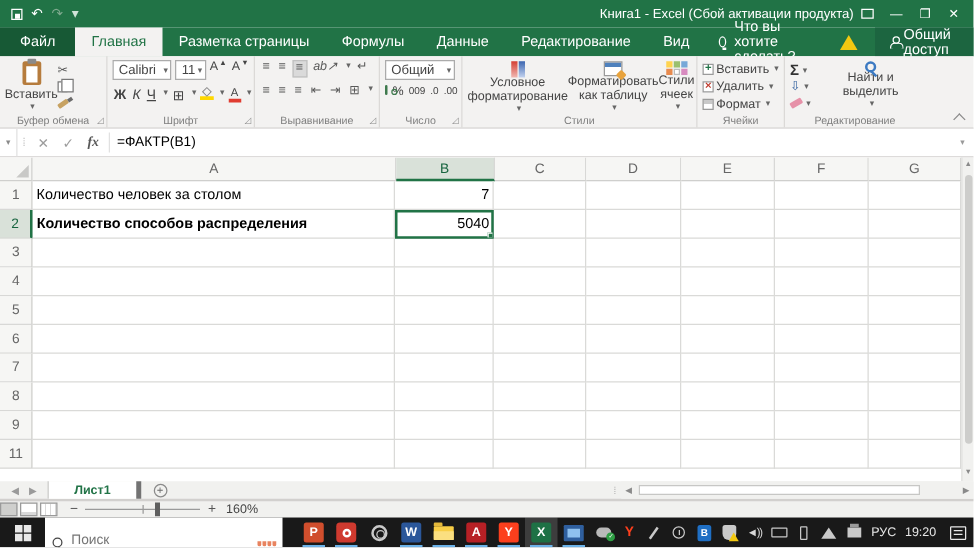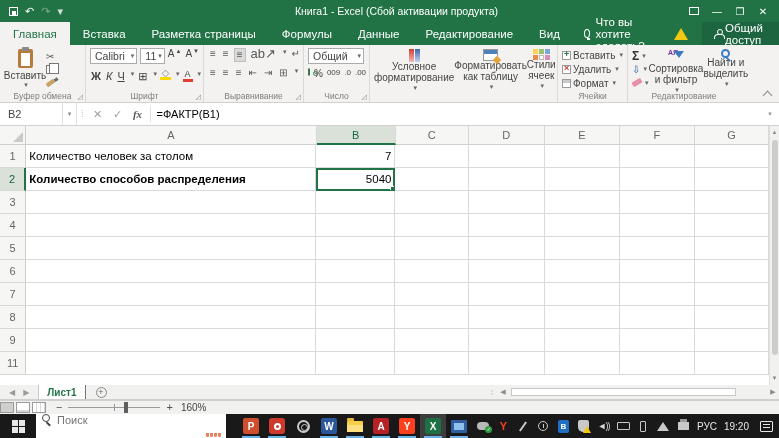--- a/index.html
+++ b/index.html
@@ -8,21 +8,21 @@
   .screen { position:relative; width:779px; height:438px; overflow:hidden; background:#fff; }
 
   
   .titlebar { position:absolute; top:0; left:0; width:779px; height:22px; background:#217346; display:flex; align-items:center; color:#fff; }
   .qat { display:flex; align-items:center; gap:7px; padding-left:9px; width:110px; }
   .qat span { font-size:11px; line-height:1; cursor:pointer; }
   .floppy { width:9px; height:9px; border:1px solid #fff; position:relative; display:inline-block; }
   .floppy::after { content:""; position:absolute; left:2px; bottom:0; width:4px; height:4px; background:#fff; }
   .undo { color:#fff; } .redo { color:#7fa98e; }
   .qat-dd { color:#cfe3d8; font-size:8px; }
-  .tb-title { flex:1; text-align:center; font-size:10.5px; color:#fff; white-space:nowrap; }
+  .tb-title { flex:1; text-align:right; font-size:10.5px; color:#fff; white-space:nowrap; }
   .winbtns { display:flex; align-items:center; gap:1px; padding-right:5px; }
   .winbtn { width:22px; height:18px; display:flex; align-items:center; justify-content:center; font-size:10px; color:#fff; cursor:pointer; }
   .rdo-box { width:10px; height:8px; border:1px solid #fff; display:inline-block; }
 
   
   .tabrow { position:absolute; top:22px; left:0; width:779px; height:23px; background:#217346; display:flex; align-items:stretch; color:#fff; font-size:11.5px; }
   .tab { display:flex; align-items:center; padding:0 13px; cursor:pointer; white-space:nowrap; }
   .tab-file { background:#175935; padding:0 16px; }
   .tab.active { background:#f3f2f1; color:#217346; }
   .tellme { display:flex; align-items:center; gap:6px; padding:0 11px; cursor:pointer; }
@@ -144,21 +144,21 @@
 
   
   .vscroll { position:absolute; top:126px; left:769px; width:10px; height:259px; background:#f1f1ef; border-left:1px solid #e0e0de; }
   .vs-btn { height:13px; text-align:center; font-size:6px; color:#8a8a8a; line-height:13px; cursor:pointer; }
   .vs-thumb { position:absolute; top:14px; left:1.5px; width:6px; height:215px; background:#cdcdcb; border-radius:3px; cursor:grab; }
   .vs-down { position:absolute; bottom:0; width:100%; }
 
   
   .sheetbar { position:absolute; top:385px; left:0; width:779px; height:15px; background:#f1f1ef; border-bottom:1px solid #d2d0ce; display:flex; align-items:stretch; font-size:10px; }
   .nav-arrows { display:flex; align-items:center; gap:8px; padding:0 9px; color:#9a9a9a; font-size:8px; }
-  .sheettab { background:#fff; border-left:1px solid #c7c7c5; border-right:1px solid #737373; padding:0 8px; display:flex; align-items:center; color:#217346; font-weight:bold; cursor:pointer; }
+  .sheettab { background:#fff; border-left:1px solid #c7c7c5; border-right:4px solid #737373; padding:0 20px; display:flex; align-items:center; color:#217346; font-weight:bold; cursor:pointer; }
   .addsheet { display:flex; align-items:center; padding:0 10px; }
   .plus-circ { width:11px; height:11px; border:1px solid #8a8a8a; border-radius:50%; color:#6a6a6a; font-size:9px; line-height:9px; text-align:center; cursor:pointer; }
   .hsplit { display:flex; align-items:center; color:#b0b0b0; font-size:8px; padding:0 4px; margin-left:auto; cursor:col-resize; }
   .hscroll { width:282px; display:flex; align-items:center; background:#f1f1ef; }
   .hs-btn { width:12px; text-align:center; color:#8a8a8a; font-size:7px; cursor:pointer; }
   .hs-track { flex:1; height:11px; background:#f1f1ef; position:relative; }
   .hs-thumb { position:absolute; top:1.5px; left:2px; width:225px; height:8px; background:#fff; border:1px solid #c7c7c5; cursor:grab; }
 
   
   .statusbar { position:absolute; top:400px; left:0; width:779px; height:14px; background:#f1f1ef; border-top:1px solid #d2d0ce; display:flex; align-items:center; font-size:10px; color:#444; }
@@ -173,21 +173,21 @@
   .ztrack { width:92px; height:1px; background:#9a9a9a; position:relative; cursor:pointer; }
   .ztick { position:absolute; left:50%; top:-3px; width:1px; height:7px; background:#9a9a9a; }
   .zhandle { position:absolute; left:60%; top:-5px; width:4px; height:11px; background:#5f5f5f; cursor:grab; }
   .zoomval { width:30px; text-align:right; padding-right:7px; }
 
   
   .taskbar { position:absolute; top:414px; left:0; width:779px; height:24px; background:#191919; display:flex; align-items:stretch; }
   .startbtn { width:36px; display:flex; align-items:center; justify-content:center; cursor:pointer; }
   .winlogo { display:grid; grid-template-columns:6px 6px; grid-auto-rows:6px; gap:1px; }
   .winlogo i { background:#e8e8e8; }
-  .searchbox { width:190px; background:#fff; display:flex; align-items:flex-start; gap:7px; padding:0 6px; position:relative; }
+  .searchbox { width:190px; background:#fff; display:flex; align-items:flex-end; gap:7px; padding:0 6px; position:relative; }
   .s-mag { width:8px; height:8px; border:1.5px solid #444; border-radius:50%; position:relative; flex:none; }
   .s-mag::after { content:""; position:absolute; bottom:-3px; right:-2px; width:5px; height:1.5px; background:#444; transform:rotate(45deg); }
   .searchbox input { border:none; outline:none; font-size:11px; color:#333; width:110px; font-family:"Liberation Sans",sans-serif; background:transparent; }
   .octopus { position:absolute; right:4px; top:3px; width:18px; height:14px; }
   .octo-head { width:12px; height:10px; background:radial-gradient(circle at 35% 35%, #f5a38c, #e0633f); border-radius:50% 50% 40% 40%; margin-left:3px; }
   .octo-legs { display:flex; gap:1px; margin-left:2px; margin-top:-2px; }
   .octo-legs i { width:3px; height:4px; background:#e8835f; border-radius:0 0 2px 2px; }
   .apps { display:flex; align-items:stretch; margin-left:12px; }
   .tb-slot { width:26px; display:flex; align-items:center; justify-content:center; position:relative; cursor:pointer; }
   .tb-slot.active { background:rgba(255,255,255,.16); }
@@ -241,23 +241,23 @@
       <span class="winbtn">
           <span class="rdo-box"></span>
         </span>
       <span class="winbtn">—</span>
       <span class="winbtn">❐</span>
       <span class="winbtn">✕</span>
     </div>
   </div>
 
   <div class="tabrow">
+    <div class="tab tab-file">Файл</div>
     <div id="tabs-host" style="display:flex;align-items:stretch;">
         <div class="tab active">Главная</div>
-        <div class="tab">Вставка</div>
         <div class="tab">Разметка страницы</div>
         <div class="tab">Формулы</div>
         <div class="tab">Данные</div>
         <div class="tab">Редактирование</div>
         <div class="tab">Вид</div>
       </div>
     <div class="tellme">
       <span class="bulb"></span>
       <span>Что вы хотите сделать?</span>
     </div>
@@ -323,21 +323,21 @@
       </div>
       <div class="glabel">Шрифт</div>
       <span class="launcher">◿</span>
     </div>
 
     <div class="rgroup g-align">
       <div class="rrow" style="height:16px;">
         <span class="al">≡</span>
         <span class="al">≡</span>
         <span class="al sel">≡</span>
-        <span class="al" style="font-size:13px;">ab↗</span>
+        <span class="al" style="font-size:10px;font-style:italic;">ab↗</span>
           <span class="dd">▾</span>
         <span class="al">↵</span>
       </div>
       <div class="rrow" style="margin-top:3px;">
         <span class="al">≡</span>
         <span class="al">≡</span>
         <span class="al">≡</span>
         <span class="al">⇤</span>
         <span class="al">⇥</span>
         <span class="al">⊞</span>
@@ -388,20 +388,21 @@
               <i></i>
               <i></i>
               <i></i>
               <i></i>
               <i></i>
             </span>
           </span>
         <span>Стили ячеек</span>
           <span class="dd">▾</span>
       </div>
+      <div class="glabel">Стили</div>
     </div>
 
     <div class="rgroup g-cells">
       <div class="cellrow">
           <span class="ins-ic"></span>
           <span>Вставить</span>
           <span class="dd">▾</span>
         </div>
       <div class="cellrow">
           <span class="del-ic"></span>
@@ -426,43 +427,32 @@
             <span class="filldn">⇩</span>
             <span class="dd">▾</span>
           </span>
         <span class="smbtn">
             <span class="eraser"></span>
             <span class="dd">▾</span>
           </span>
       </div>
       <div class="bigbtn">
         <span class="ic">
-            <span class="sort-ic">
-              <span class="az">АЯ</span>
-              <span class="fun"></span>
-            </span>
-          </span>
-        <span>Сортировка и фильтр</span>
-          <span class="dd">▾</span>
-      </div>
-      <div class="bigbtn">
-        <span class="ic">
             <span class="mag"></span>
           </span>
         <span>Найти и выделить</span>
           <span class="dd">▾</span>
       </div>
       <div class="glabel">Редактирование</div>
     </div>
 
     <span class="ribbon-collapse"></span>
   </div>
 
   <div class="fbar">
-    <div class="namebox">B2</div>
     <div class="nb-dd">▾</div>
     <span class="fx-dots">⁞</span>
     <span class="fbtn">✕</span>
     <span class="fbtn">✓</span>
     <span class="fbtn fx">fx</span>
     <span class="fsep"></span>
     <div class="formula-text">=ФАКТР(B1)</div>
     <span class="fbar-dd">▾</span>
   </div>
 

